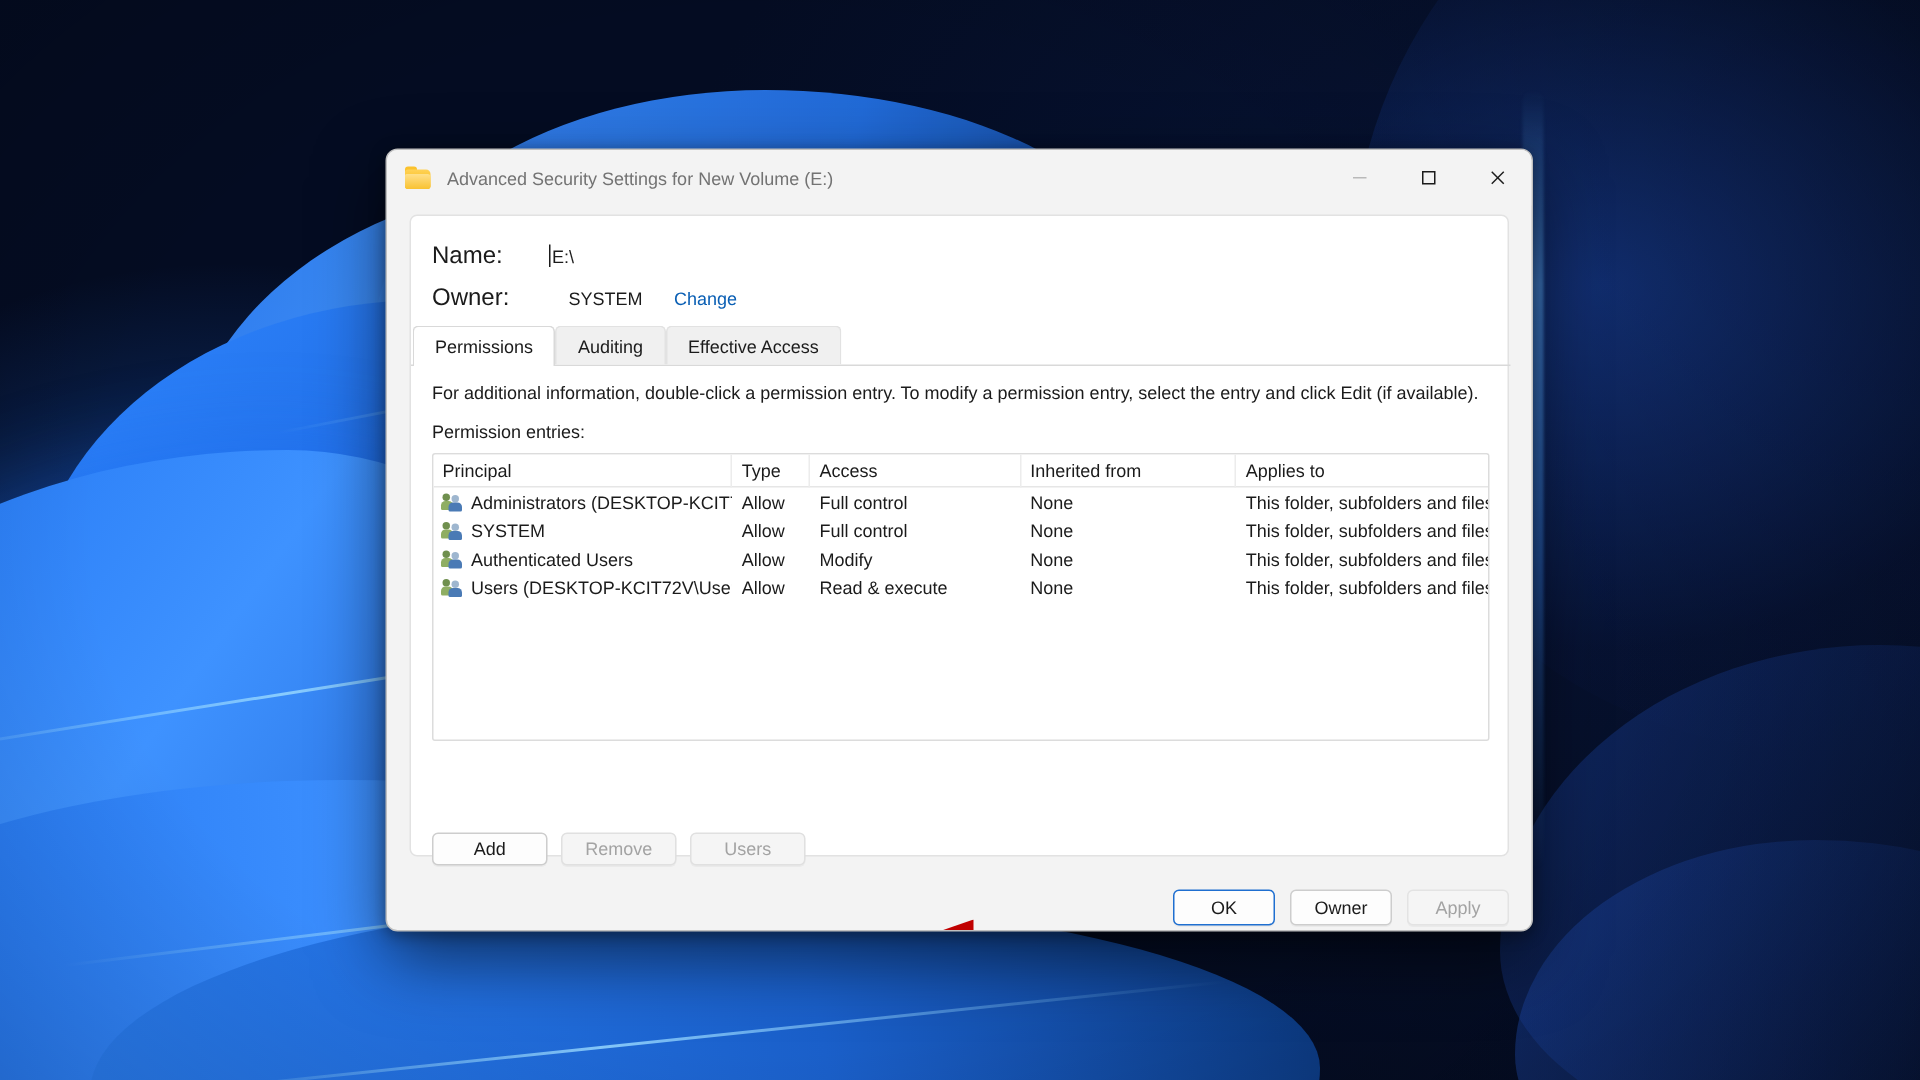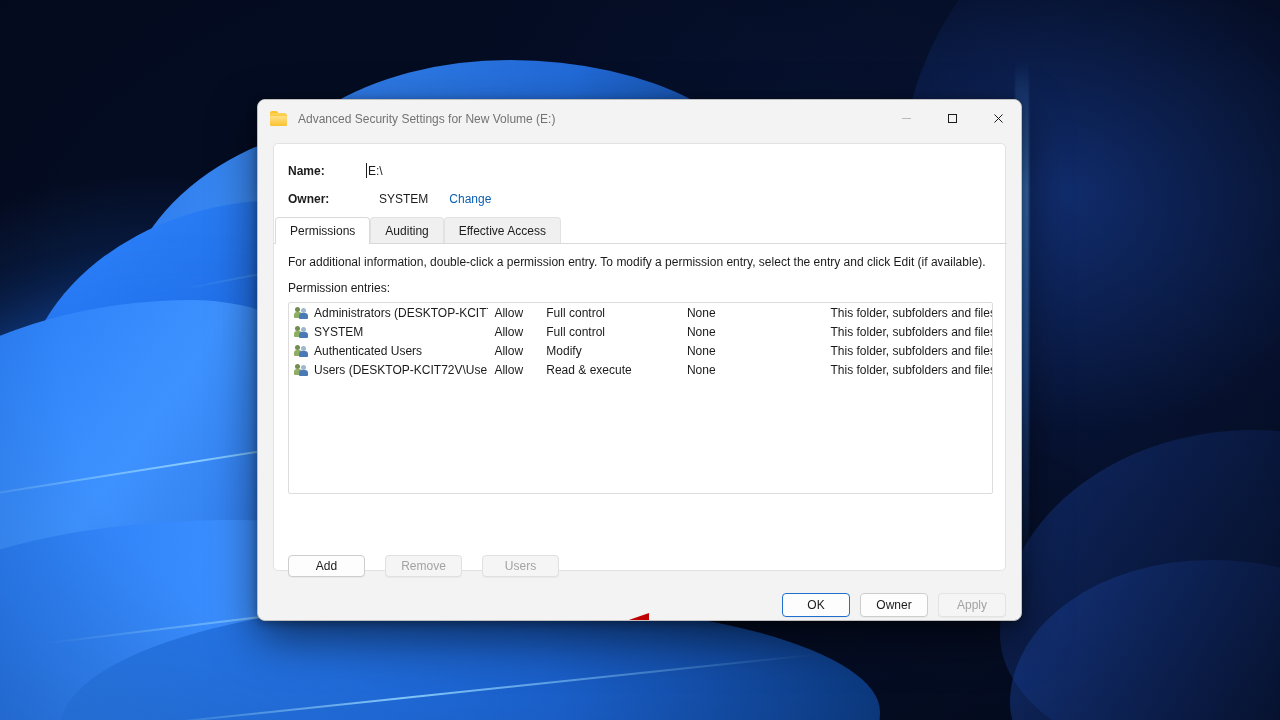--- a/index.html
+++ b/index.html
@@ -150,21 +150,21 @@
     position:absolute; left:15px; top:43px;
     width: 733px; height: 428px;
     background: #ffffff;
     border: 1px solid #e2e2e2;
     border-radius: 5px;
   }
 
   .field-row { display:flex; align-items:center; height:20px; }
   #name-row { position:absolute; left:14px; top:17px; width: 600px; }
   #owner-row { position:absolute; left:14px; top:45px; width: 600px; gap: 11px; }
-  .field-label { width: 80px; font-size:12px; color:#1b1b1b;font-weight:bold; }
+  .field-label { width: 80px; font-size:16px; color:#1b1b1b; }
   .field-value { font-size:12px; color:#1b1b1b; position:relative; }
   #name-value::before {
     content:""; position:absolute; left:-2px; top:-1px;
     width:1px; height:15px; background:#1b1b1b;
   }
   .link { color:#0a5fb4; margin-left:10px; cursor:pointer; }
 
   
   #tabs {
     position:absolute; left:0; top:74px; width:733px; height:26px;
@@ -234,21 +234,21 @@
   .c-applies { width:168px; }
 
   
   .group-icon { width:14px; height:13px; position:relative; margin-right:5px; flex:none; }
   .gi-head-b { position:absolute; left:0px; top:1px; width:5px; height:5px; border-radius:50%; background:#6f8f4e; }
   .gi-body-b { position:absolute; left:-1px; top:6px; width:8px; height:6px; border-radius:3px 3px 1px 1px; background:#8fae63; }
   .gi-head-f { position:absolute; left:6px; top:2px; width:5px; height:5px; border-radius:50%; background:#9eb6cf; }
   .gi-body-f { position:absolute; left:4px; top:7px; width:9px; height:6px; border-radius:3px 3px 1px 1px; background:#4a7ab5; }
 
   
-  #action-row { position:absolute; left:14px; top:411px; display:flex; gap:20px;text-align:center; }
+  #action-row { position:absolute; left:14px; top:411px; display:flex; gap:9px;text-align:center; }
   .btn {
     height:22px; min-width:77px;
     display:flex; align-items:center; justify-content:center;
     font-size:12px; color:#1b1b1b;
     background:#fdfdfd;
     border:1px solid #cdcdcd;
     border-radius:4px;
     box-shadow: 0 1px 0 rgba(0,0,0,.035);
   }
   .btn.disabled { color:#a3a3a3; background:#f5f5f5; border-color:#e0e0e0; }
@@ -336,20 +336,27 @@
       <div id="tabs">
         <div class="tab active">Permissions</div>
         <div class="tab inactive">Auditing</div>
         <div class="tab inactive">Effective Access</div>
       </div>
 
       <div id="desc">For additional information, double-click a permission entry. To modify a permission entry, select the entry and click Edit (if available).</div>
       <div id="entries-label">Permission entries:</div>
 
       <div id="listview">
+        <div class="lv-head">
+          <div class="cell c-principal">Principal</div>
+          <div class="cell c-type">Type</div>
+          <div class="cell c-access">Access</div>
+          <div class="cell c-inherited">Inherited from</div>
+          <div class="cell c-applies">Applies to</div>
+        </div>
 
         <div class="lv-row">
           <div class="cell c-principal">
             <span class="group-icon">
               <span class="gi-head-b"></span>
                 <span class="gi-body-b"></span>
               <span class="gi-head-f"></span>
                 <span class="gi-body-f"></span>
             </span>
             <span>Administrators (DESKTOP-KCIT7...</span>

